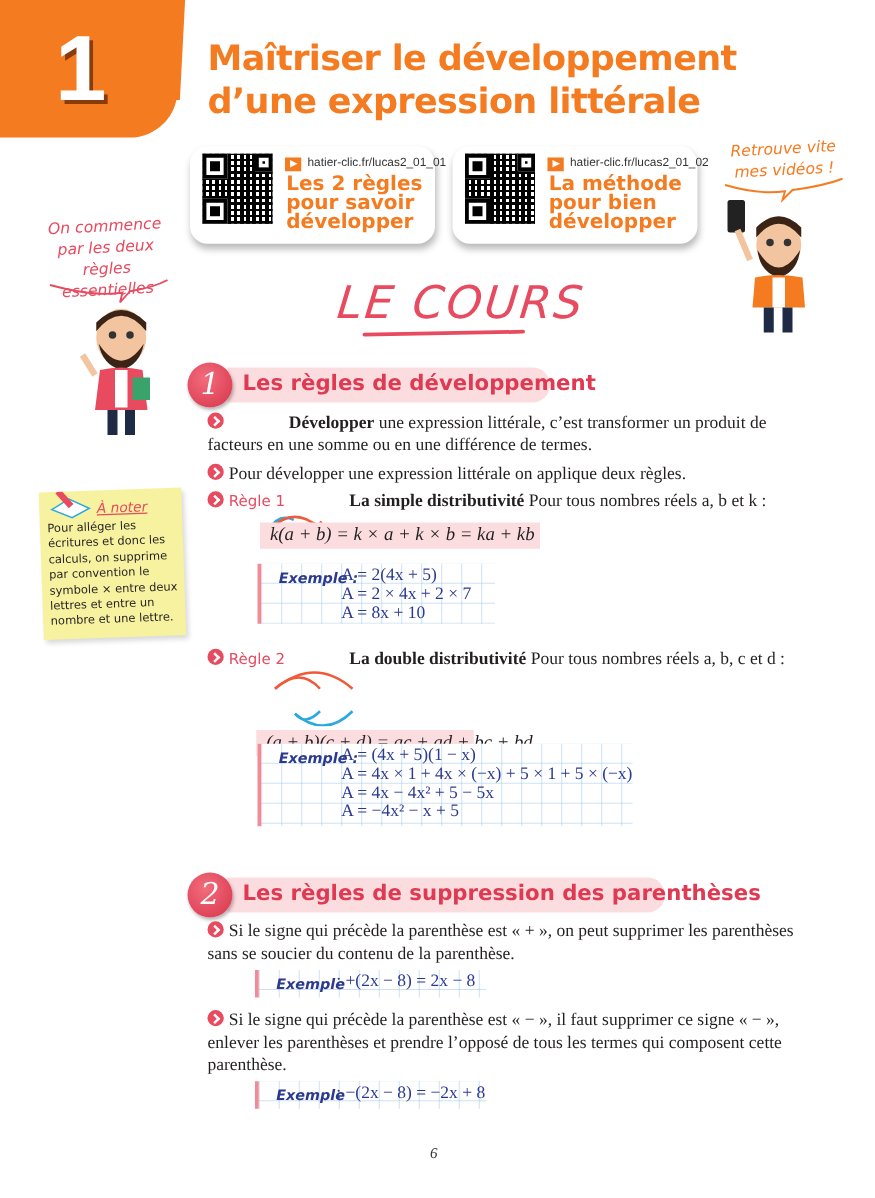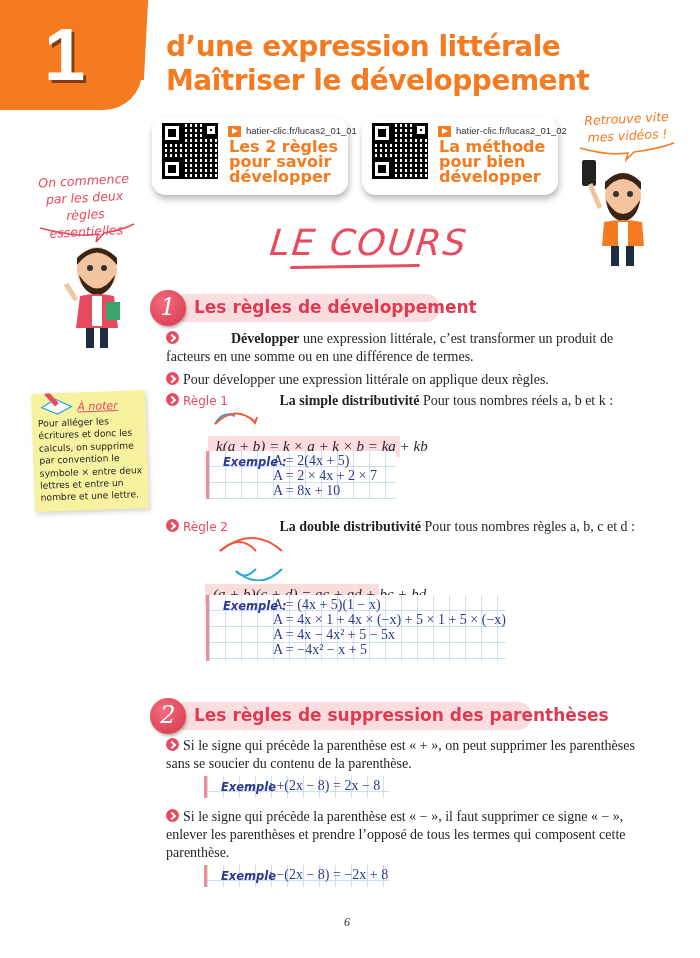--- a/index.html
+++ b/index.html
@@ -101,22 +101,22 @@
 
   .page-number { position: absolute; left: 344px; top: 915px; font-style: italic; font-size: 12px; color: #333; }
 </style>
 </head>
 <body>
 
 <div class="chapter-tab">
   <div class="chapter-num">1</div>
 </div>
 <div class="page-title">
+  <div>Maîtriser le développement</div>
   <div>d’une expression littérale</div>
-  <div>Maîtriser le développement</div>
 </div>
 
 <div class="qr-card c1">
   <div class="qr">
       <span class="fp"></span>
     </div>
   <span class="play-icon"></span>
   <span class="qr-url">hatier-clic.fr/lucas2_01_01</span>
   <div class="qr-label">Les 2 règles pour savoir développer</div>
 </div>
@@ -185,32 +185,32 @@
 <div class="para" style="top:392px">
   <span class="bullet"></span><span class="rule-label">Règle 1</span>
   <b>La simple distributivité</b><span> Pour tous nombres réels a, b et k :</span>
 </div>
 
 <svg style="position:absolute;left:205px;top:408px" width="60" height="18">
   <path d="M10 16 Q18 2 30 8" fill="none" stroke="#2aa8e0" stroke-width="2"></path>
   <path d="M10 16 Q30 -4 50 14" fill="none" stroke="#f05a3a" stroke-width="2"></path>
   <path d="M46 10 L50 15 L52 9" fill="none" stroke="#f05a3a" stroke-width="2"></path>
 </svg>
-<div class="formula" style="left:208px;top:436px;width:192px">k(a + b) = k × a + k × b = ka + kb</div>
+<div class="formula" style="left:208px;top:418px;width:224px">k(a + b) = k × a + k × b = ka + kb</div>
 
 <div class="exemple" style="left:206px;top:451px;width:190px;height:48px">
   <div class="ex-label" style="left:14px;top:4px"><span>Exemple</span> :</div>
   <div class="ex-line" style="left:64px;top:2px">A = 2(4x + 5)</div>
   <div class="ex-line" style="left:64px;top:17px">A = 2 × 4x + 2 × 7</div>
   <div class="ex-line" style="left:64px;top:32px">A = 8x + 10</div>
 </div>
 
 <div class="para" style="top:518px">
   <span class="bullet"></span><span class="rule-label">Règle 2</span>
-  <b>La double distributivité</b><span> Pour tous nombres règles a, b, c et d :</span>
+  <b>La double distributivité</b><span> Pour tous nombres réels a, b, c et d :</span>
 </div>
 
 <svg style="position:absolute;left:210px;top:535px" width="110" height="46">
   <path d="M10 16 Q30 -2 46 16" fill="none" stroke="#f05a3a" stroke-width="2"></path>
   <path d="M10 16 Q42 -10 72 16" fill="none" stroke="#f05a3a" stroke-width="2"></path>
   <path d="M26 36 Q34 46 46 34" fill="none" stroke="#2aa8e0" stroke-width="2"></path>
   <path d="M26 36 Q50 56 72 34" fill="none" stroke="#2aa8e0" stroke-width="2"></path>
 </svg>
 <div class="formula" style="left:205px;top:584px;width:174px">(a + b)(c + d) = ac + ad + bc + bd</div>
 

